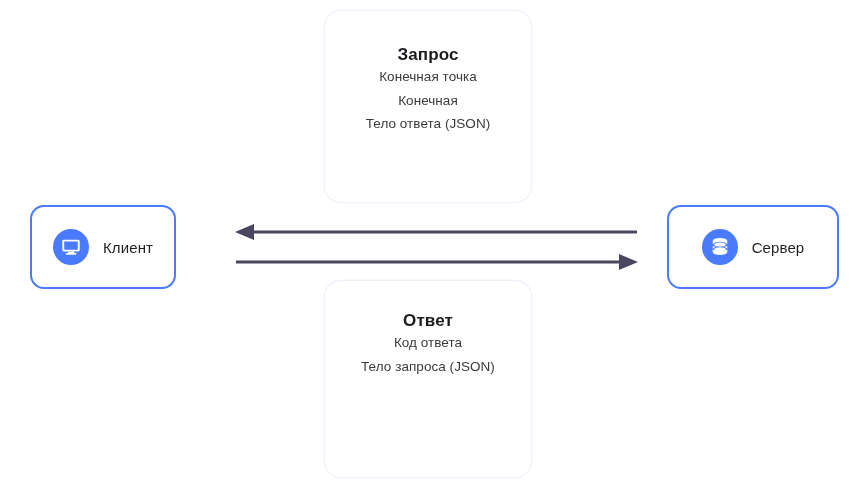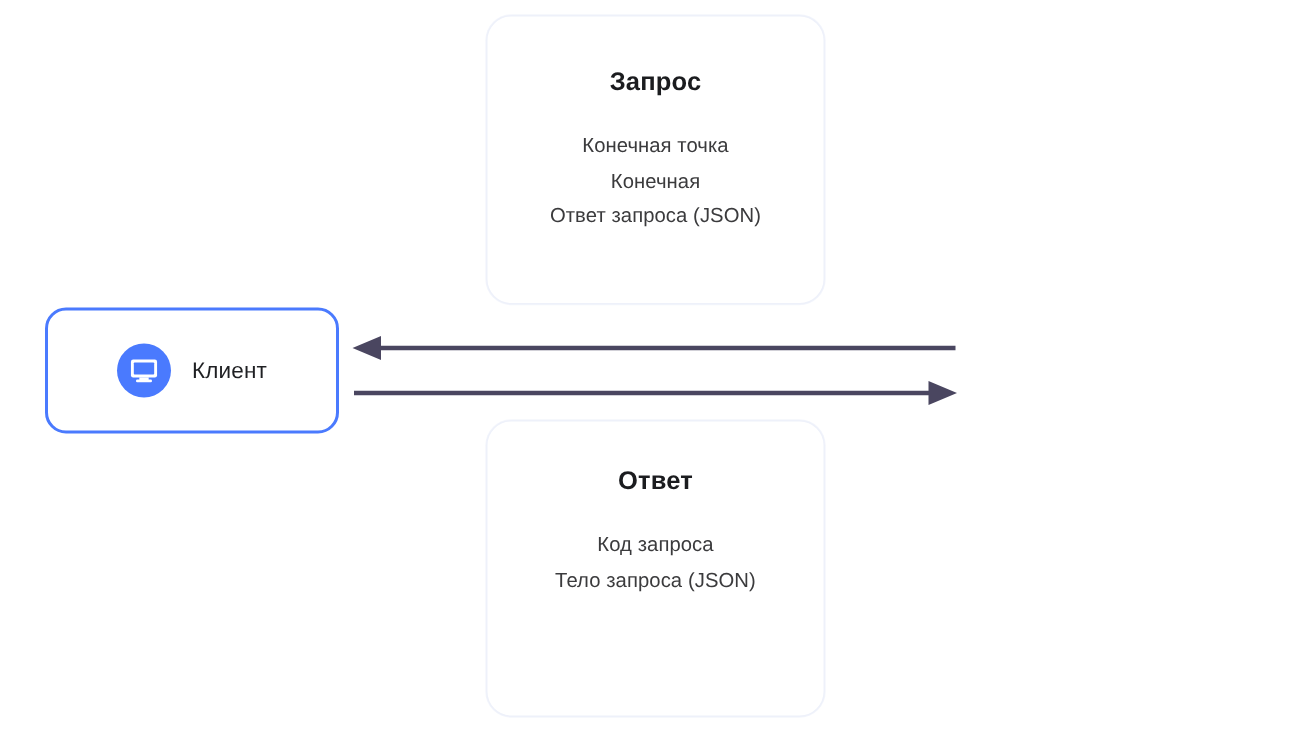--- a/index.html
+++ b/index.html
@@ -25,21 +25,21 @@
     position: absolute;
     box-sizing: border-box;
     display: flex;
     align-items: center;
     justify-content: center;
     gap: 14px;
     border: 2.5px solid #4a7afe;
     border-radius: 14px;
     background: #ffffff;
   }
-  .node-client { left: 30px;  top: 205px; width: 196px; height: 84px; }
+  .node-client { left: 30px;  top: 205px; width: 146px; height: 84px; }
   .node-server { left: 667px; top: 205px; width: 172px; height: 84px; }
 
   .node-icon {
     width: 36px;
     height: 36px;
     border-radius: 50%;
     background: #4a7afe;
     display: flex;
     align-items: center;
     justify-content: center;
@@ -52,41 +52,40 @@
     line-height: 1;
     color: #1f2023;
     letter-spacing: .1px;
     white-space: nowrap;
   }
 
   
   .card {
     position: absolute;
     box-sizing: border-box;
-    width: 226px;
+    width: 208px;
     border: 1.5px solid #eef1fa;
     border-radius: 17px;
     background: #ffffff;
     box-shadow: 0 0 0 0.5px #f4f6fc;
     text-align: center;
   }
   .card-request  { left: 324px; top: 10px;  height: 193px; }
   .card-response { left: 324px; top: 280px; height: 198px; }
 
   .card-title {
     font-size: 17px;
     font-weight: bold;
     color: #1b1c1f;
     letter-spacing: .1px;
   }
   .card-request  .card-title { margin-top: 34px; }
   .card-response .card-title { margin-top: 30px; }
 
   .card-lines {
-    margin-top: 20px;
     font-size: 13.5px;
     line-height: 23.5px;
     color: #3b3b3d;
     letter-spacing: .05px;
   }
   .card-line { white-space: nowrap; }
 
   
   .arrows {
     position: absolute;
@@ -107,34 +106,49 @@
       <svg width="22" height="22" viewBox="0 0 24 24" aria-hidden="true">
         <rect x="2.5" y="4" width="19" height="13" rx="1.6" fill="#ffffff"></rect>
         <rect x="4.6" y="6.1" width="14.8" height="8.8" rx="0.6" fill="#4a7afe"></rect>
         <rect x="8.6" y="17" width="6.8" height="1.9" fill="#ffffff"></rect>
         <rect x="6.2" y="18.6" width="11.6" height="1.9" rx="0.9" fill="#ffffff"></rect>
       </svg>
     </span>
     <span class="node-label">Клиент</span>
   </div>
 
+  <div class="node node-server">
+    <span class="node-icon">
+      <svg width="20" height="22" viewBox="0 0 22 24" aria-hidden="true">
+        <ellipse cx="11" cy="5.2" rx="8" ry="3.2" fill="#ffffff"></ellipse>
+        <path d="M3 5.2 v4.1 c0 1.77 3.58 3.2 8 3.2 s8-1.43 8-3.2 V5.2 z" fill="#ffffff"></path>
+        <path d="M3 11.1 v4.1 c0 1.77 3.58 3.2 8 3.2 s8-1.43 8-3.2 v-4.1 z" fill="#ffffff"></path>
+        <ellipse cx="11" cy="9.4" rx="8" ry="3.2" fill="#4a7afe"></ellipse>
+        <ellipse cx="11" cy="9.4" rx="6.4" ry="2.4" fill="#ffffff"></ellipse>
+        <ellipse cx="11" cy="14.6" rx="8" ry="3.2" fill="#4a7afe"></ellipse>
+        <ellipse cx="11" cy="14.6" rx="6.4" ry="2.4" fill="#ffffff"></ellipse>
+        <path d="M3 15.2 v2.4 c0 1.77 3.58 3.2 8 3.2 s8-1.43 8-3.2 v-2.4 z" fill="#ffffff"></path>
+      </svg>
+    </span>
+    <span class="node-label">Сервер</span>
+  </div>
 
   <div class="card card-request">
     <div class="card-title">Запрос</div>
     <div class="card-lines">
       <div class="card-line">Конечная точка</div>
       <div class="card-line">Конечная</div>
-      <div class="card-line">Ответ запроса (JSON)</div>
+      <div class="card-line">Тело ответа (JSON)</div>
     </div>
   </div>
 
   <div class="card card-response">
     <div class="card-title">Ответ</div>
     <div class="card-lines">
-      <div class="card-line">Код запроса</div>
+      <div class="card-line">Код ответа</div>
       <div class="card-line">Тело запроса (JSON)</div>
     </div>
   </div>
 
   <svg class="arrows" viewBox="0 0 865 495">
 
     <g>
       <line x1="637" y1="232" x2="252" y2="232" stroke="#4a4660" stroke-width="3"></line>
       <polygon points="235,232 254,224 254,240" fill="#4a4660"></polygon>
     </g>

